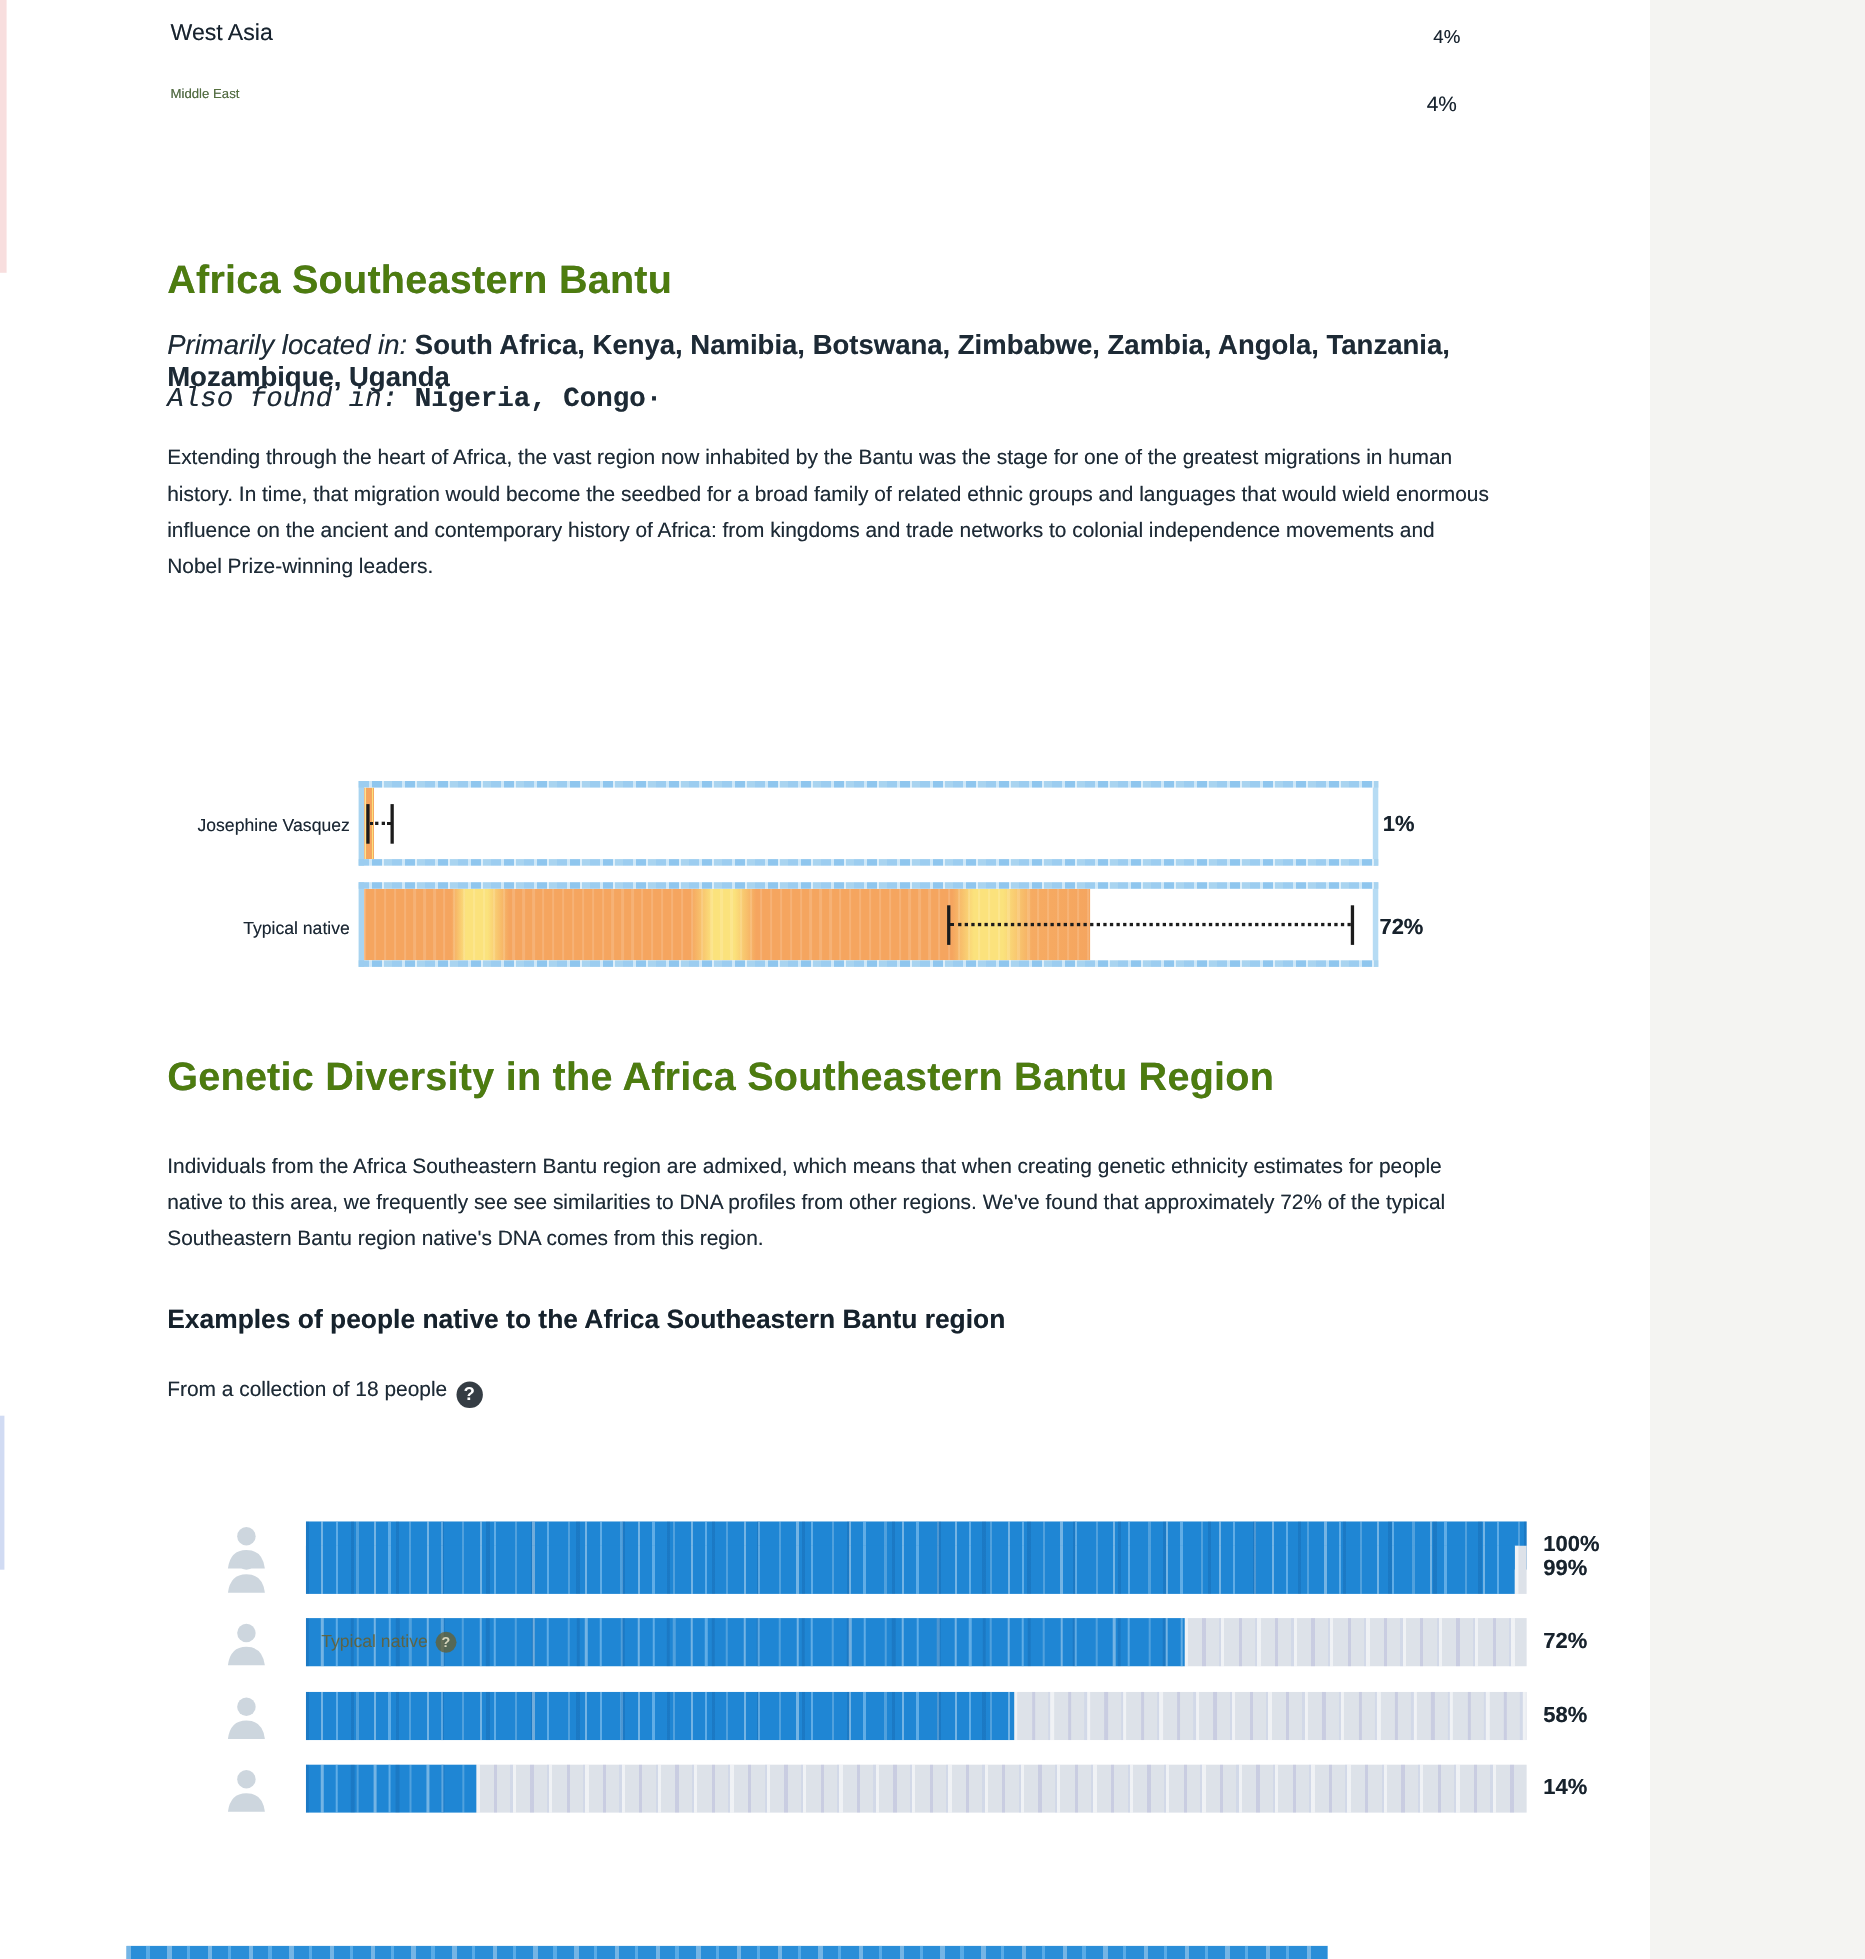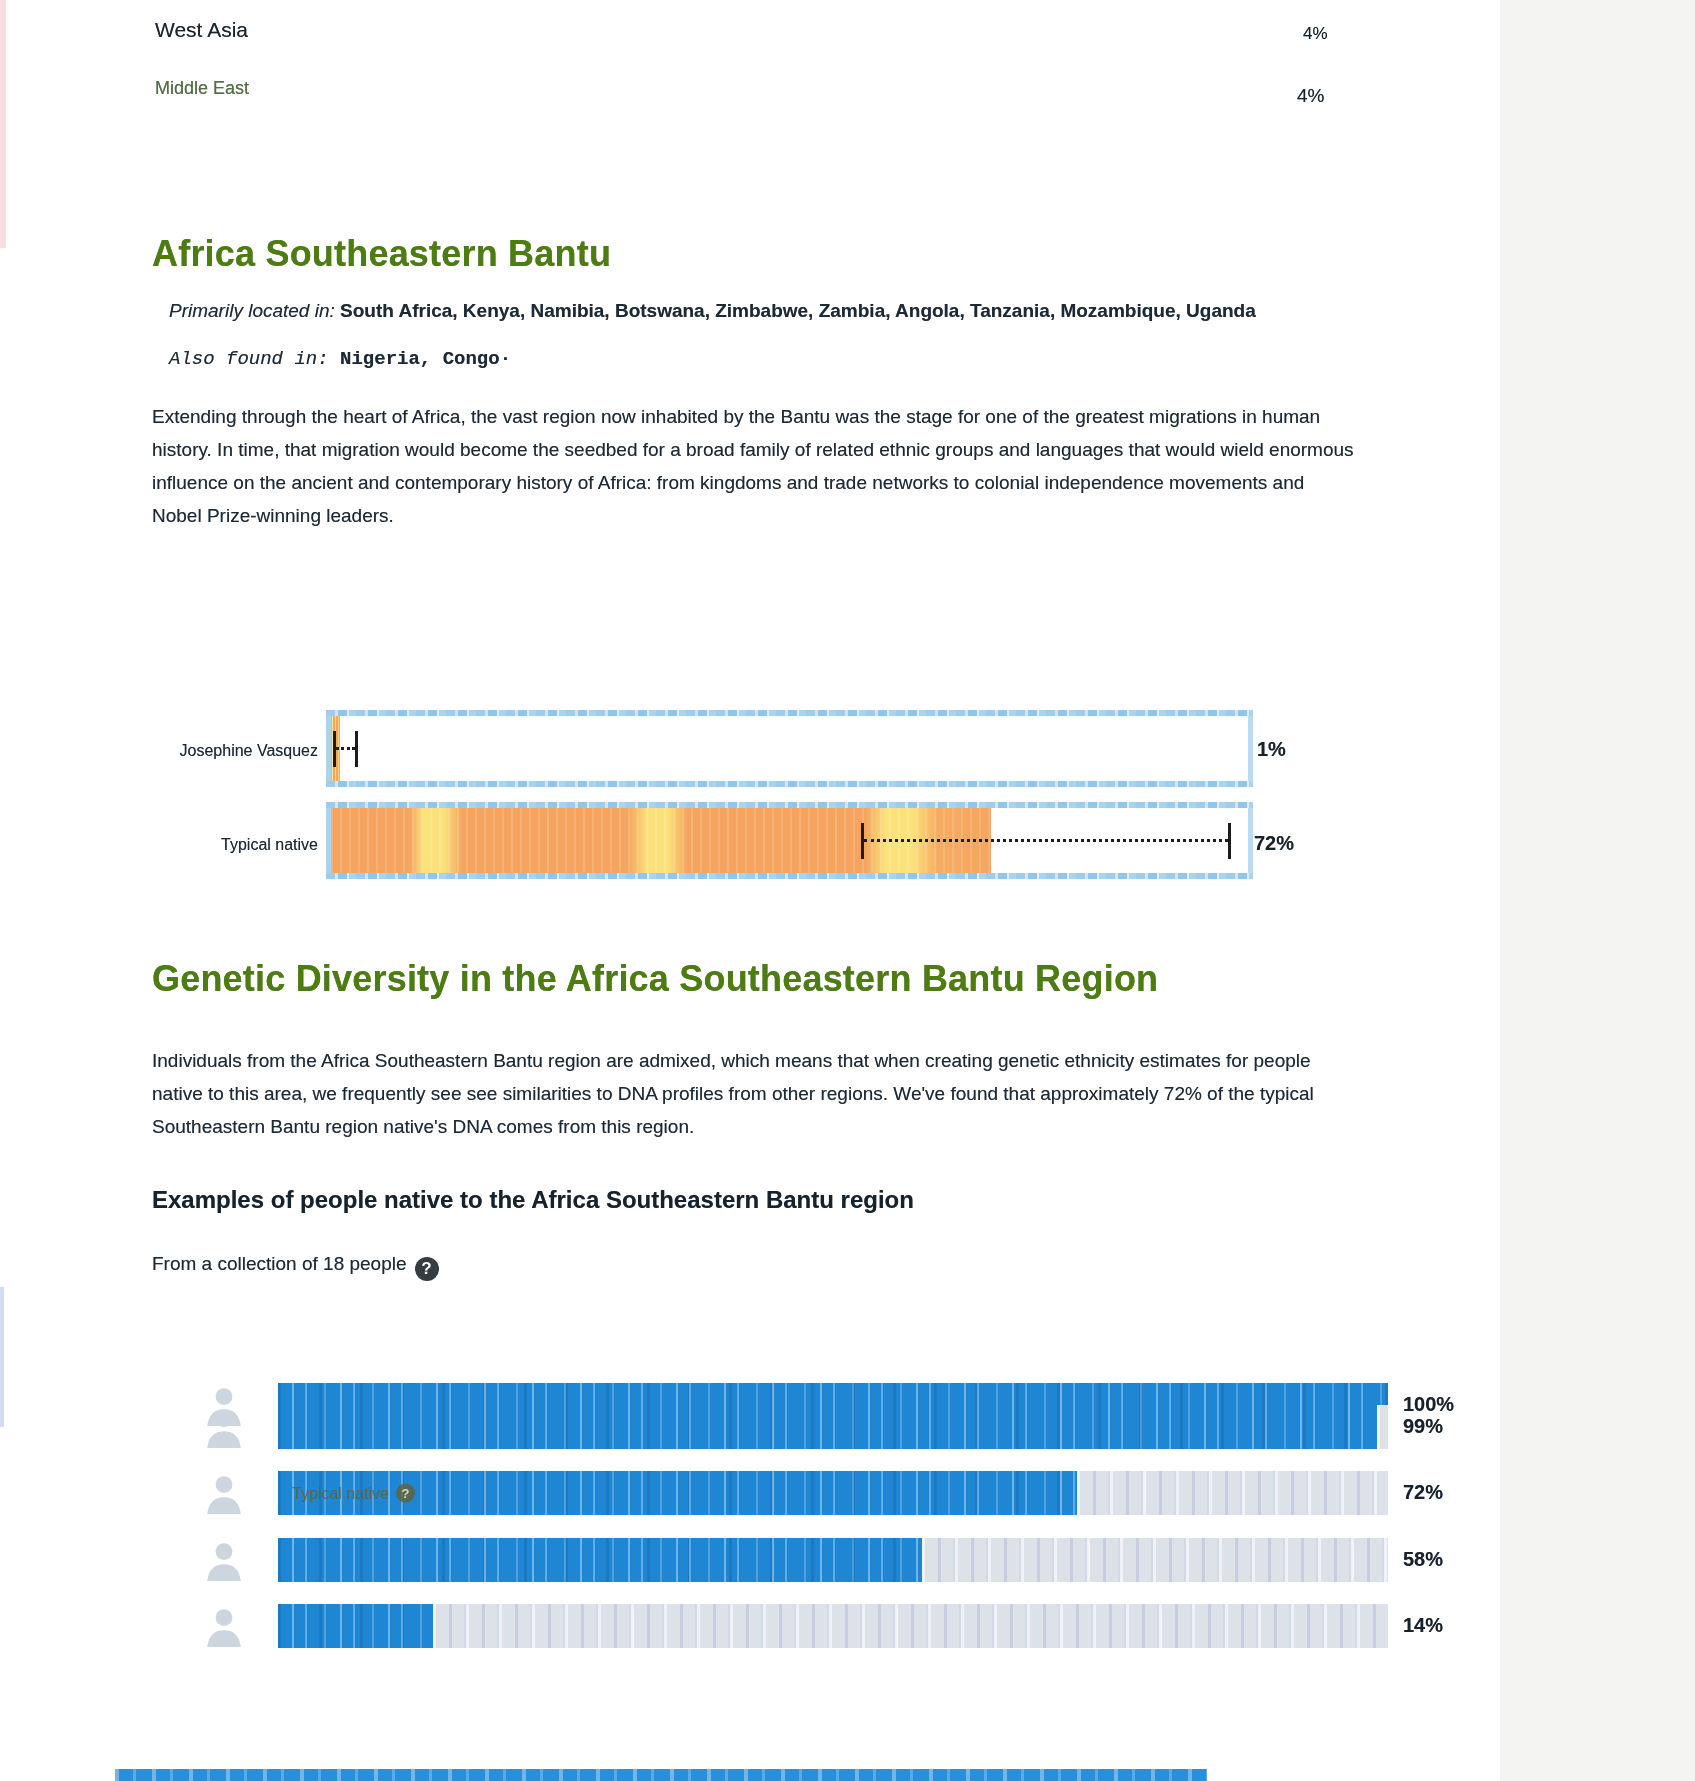--- a/index.html
+++ b/index.html
@@ -7,27 +7,27 @@
     position:relative; width:1500px; height:1781px; background:#fff;
     overflow:hidden;
     font-family:"Liberation Sans","DejaVu Sans",sans-serif;
     color:#1d2a35;
   }
   .abs{position:absolute;}
   .fuzzy{text-shadow:0 0 0.6px rgba(25,40,55,.55);}
 
   
   .top-label{font-size:21px; color:#18232e; font-weight:400;}
-  .top-link{font-size:18px; color:#55703f;}
+  .top-link{font-size:12px; color:#55703f;}
   .top-val{font-size:17px; color:#18232e;}
   .top-val2{font-size:19px; color:#18232e;}
 
   .h1{font-size:36px; font-weight:bold; color:#4d7c0f; letter-spacing:.2px;}
   .h2{font-size:24px; font-weight:bold; color:#16222c; line-height:40px;}
-  .lead{font-size:19px;margin-left:17px;}
+  .lead{font-size:25px;}
   .lead .it{font-style:italic; font-weight:400;}
   .lead .bd{font-weight:bold;}
   .para{font-size:19px; line-height:33px; color:#1d2a35;}
 
   
   .c-label{font-size:16px; color:#1b2733; text-align:right; width:178px;}
   .c-pct{font-size:20px; font-weight:bold; color:#17222c;}
   .cframe{
     position:absolute; background:#fff;
     border-left:5px solid #a9d4f0; border-right:5px solid #b7dcf4;

